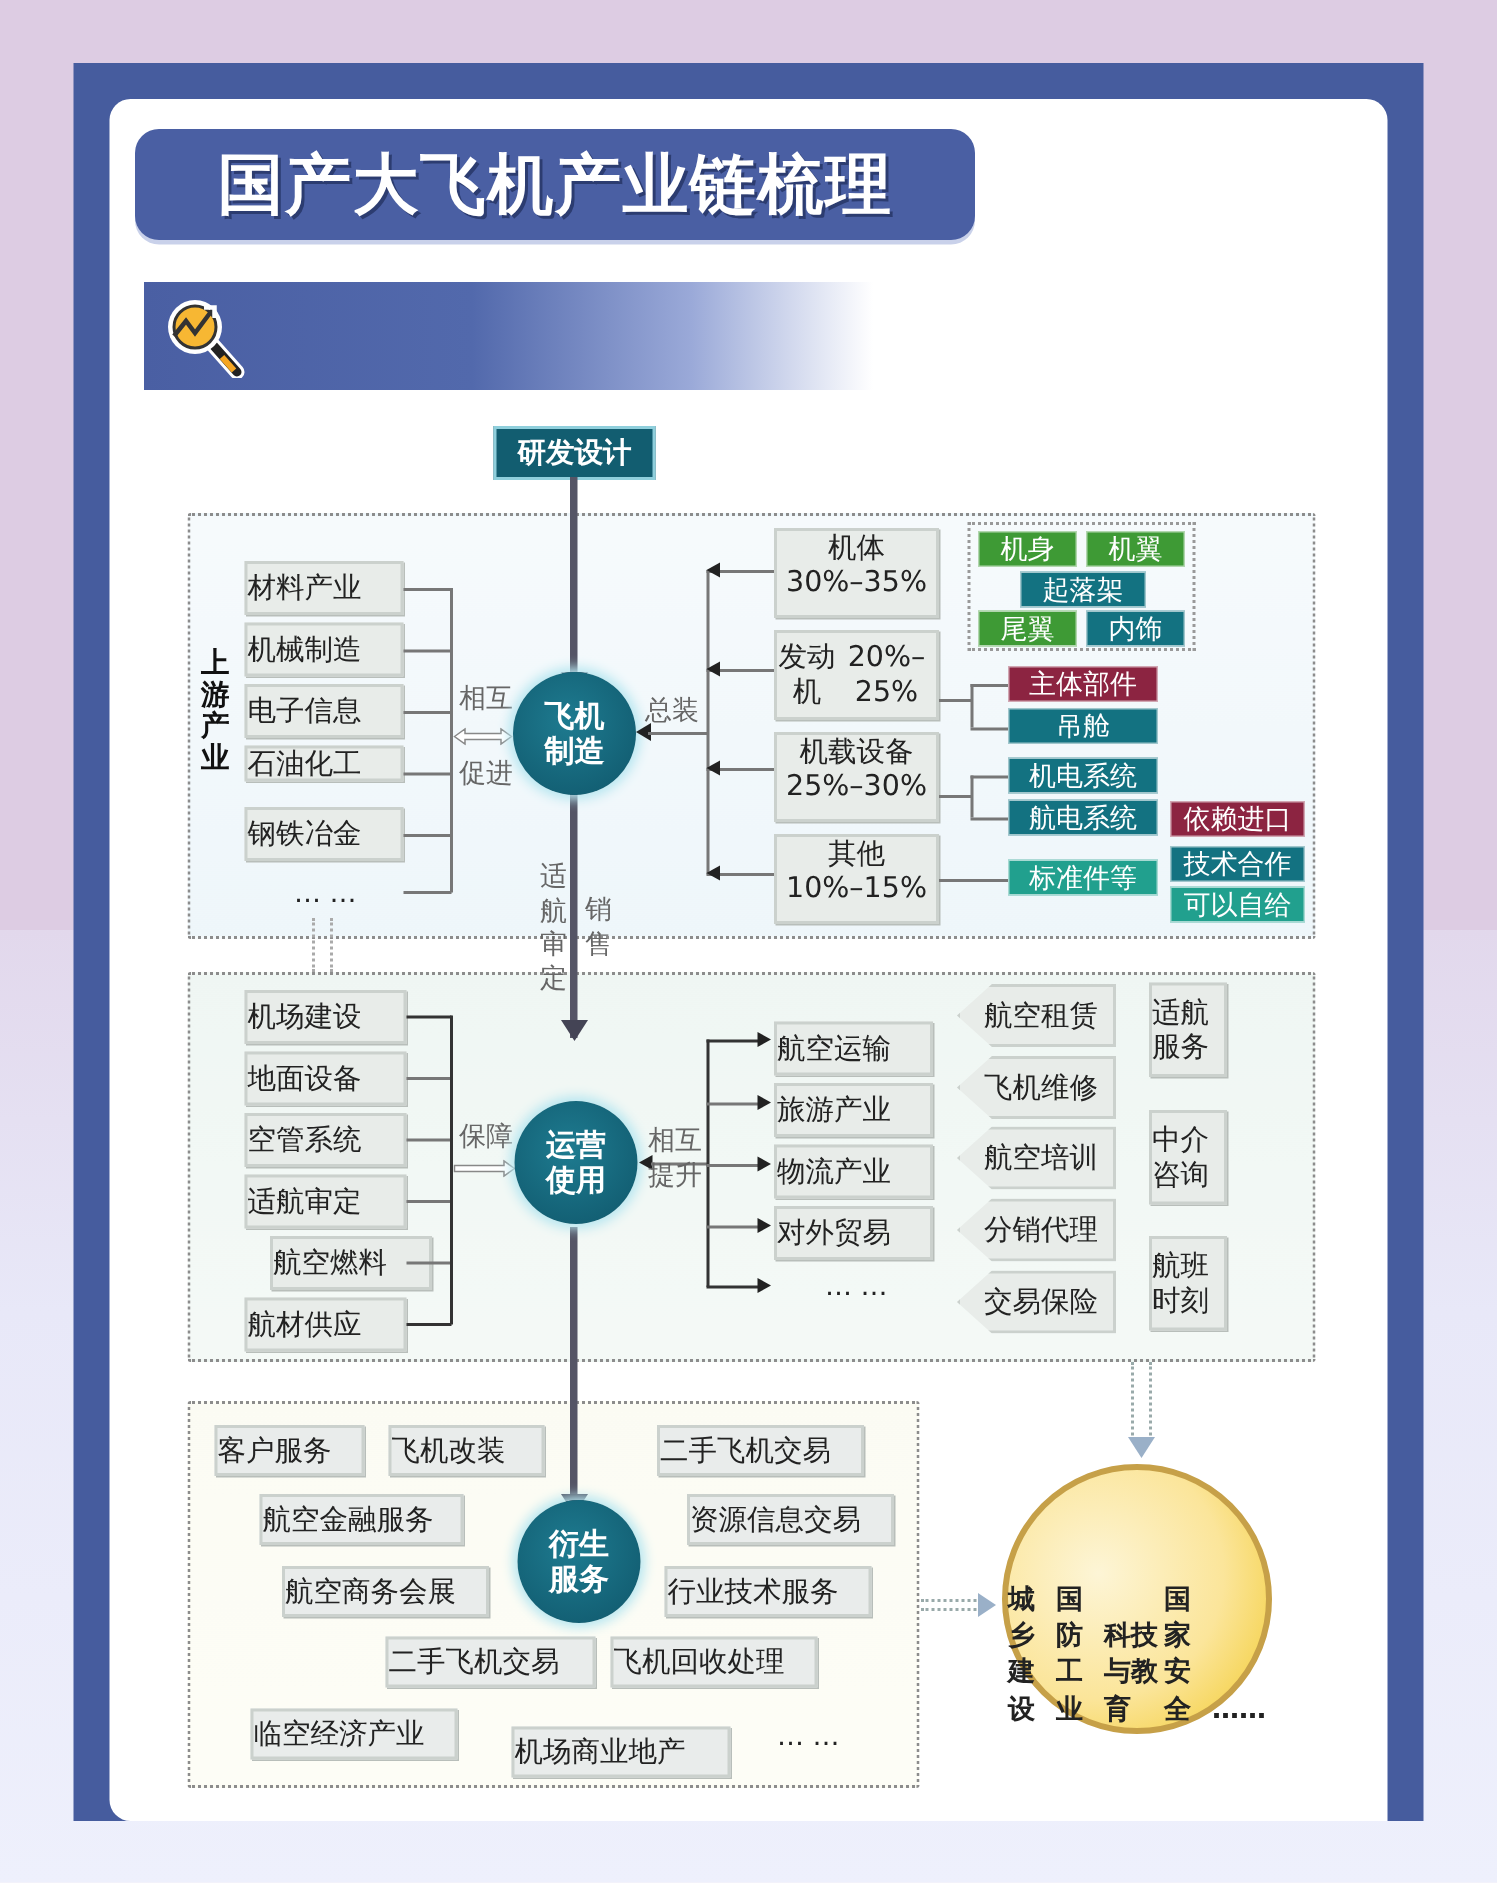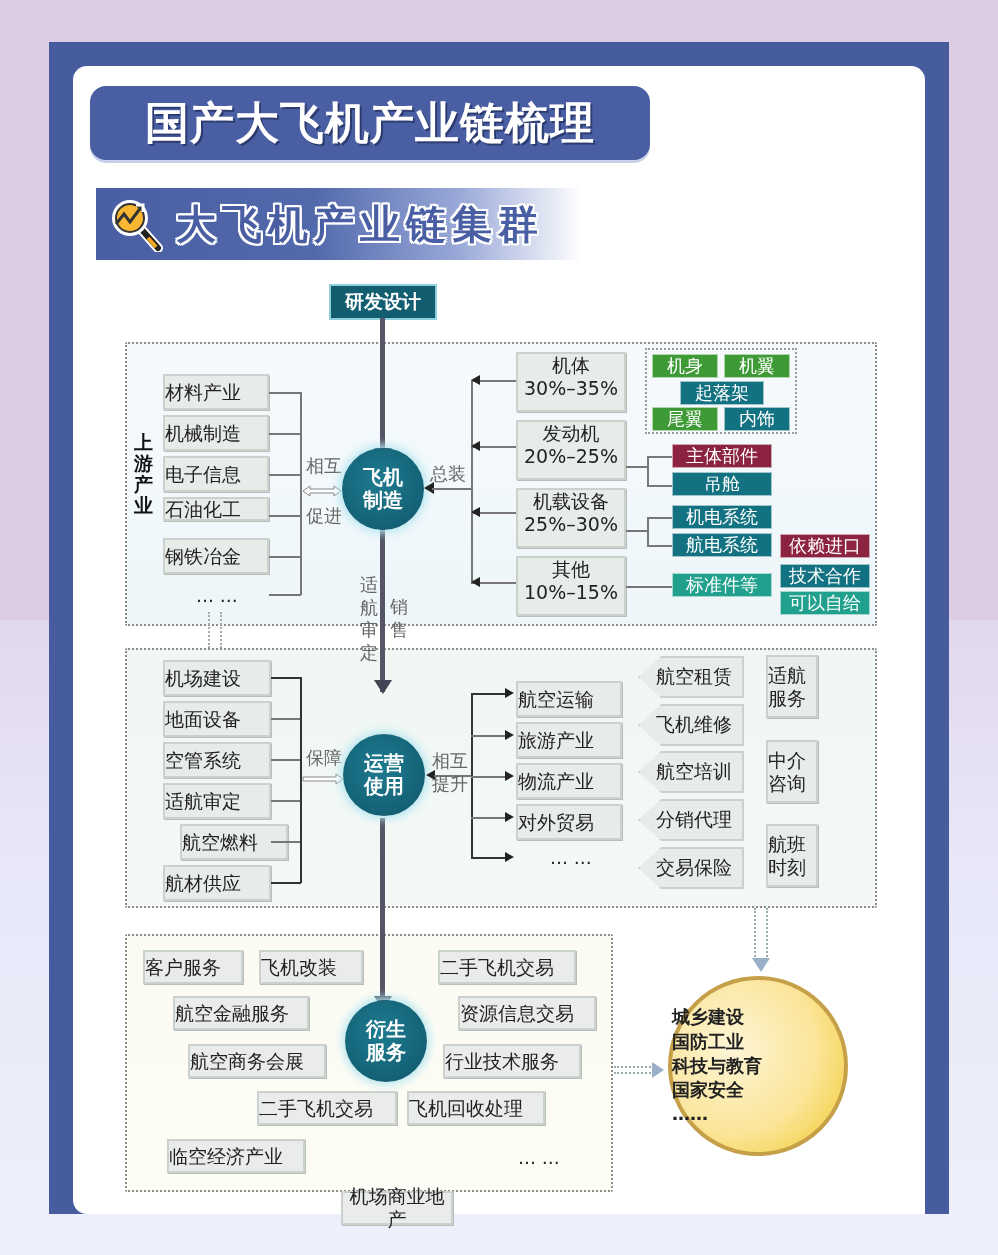--- a/index.html
+++ b/index.html
@@ -23,21 +23,21 @@
 .circle{position:absolute;width:82px;height:82px;border-radius:50%;background:radial-gradient(circle at 45% 40%,#1e7b90,#0f566a);color:#fff;font-size:20px;font-weight:bold;display:flex;align-items:center;justify-content:center;text-align:center;line-height:1.15;box-shadow:0 0 8px 3px #b6e6f0}
 .tag{position:absolute;color:#fff;font-size:18px;display:flex;align-items:center;justify-content:center;border:1px solid rgba(255,255,255,.6)}
 .green{background:#3e9a35}
 .teal{background:#137281}
 .teal2{background:#21a08e}
 .maroon{background:#8c2441}
 .lbl{position:absolute;color:#666;font-size:18px;line-height:1.3}
 .vline{position:absolute;background:#333}
 .thin{position:absolute;background:#777}
 .arrowbox{position:absolute;height:42px;background:#e8ece9;border:2px solid #cbd1cd;display:flex;align-items:center;justify-content:flex-end;padding-right:10px;font-size:19px;color:#222;clip-path:polygon(22% 0,100% 0,100% 100%,22% 100%,0 50%)}
-.gold{position:absolute;left:668px;top:976px;width:180px;height:180px;border-radius:50%;background:radial-gradient(circle at 35% 40%,#fdf5d6 0%,#fbe59a 55%,#f2c928 100%);border:4px solid #c6a048;display:flex;flex-direction:column;align-items:flex-start;justify-content:center;font-size:18px;font-weight:bold;color:#222;line-height:1.35}
+.gold{position:absolute;left:668px;top:976px;width:180px;height:180px;border-radius:50%;background:radial-gradient(circle at 35% 40%,#fdf5d6 0%,#fbe59a 55%,#f2c928 100%);border:4px solid #c6a048;display:flex;flex-direction:row;align-items:flex-end;justify-content:center;font-size:18px;font-weight:bold;color:#222;line-height:1.35}
 </style>
 </head>
 <body>
 
 <div class="bg-top"></div>
 <div class="bg-bot"></div>
 <div class="frame"></div>
 <div class="card"></div>
 
 <div class="title">
@@ -49,21 +49,20 @@
     <svg width="56" height="56" viewBox="0 0 56 56">
       <line x1="34" y1="34" x2="50" y2="52" stroke="#fff" stroke-width="10" stroke-linecap="round"></line>
       <line x1="34" y1="34" x2="50" y2="52" stroke="#222" stroke-width="6" stroke-linecap="round"></line>
       <line x1="40" y1="42" x2="48" y2="51" stroke="#f5a623" stroke-width="4"></line>
       <circle cx="22" cy="22" r="18" fill="#fff"></circle>
       <circle cx="22" cy="22" r="14" fill="#f7b733" stroke="#333" stroke-width="2"></circle>
       <polyline points="8,28 16,18 22,26 34,10" fill="none" stroke="#333" stroke-width="3"></polyline>
       <polyline points="28,9 35,9 35,16" fill="none" stroke="#fff" stroke-width="3"></polyline>
     </svg>
   </div>
-  <span class="t">大飞机产业链集群</span>
 </div>
 
 <div class="tag teal" style="left:329px;top:284px;width:108px;height:36px;font-weight:bold;font-size:19px;background:#125d70;border:2px solid #8fcfdc">研发设计</div>
 
 <div class="zone z1"></div>
 <div class="zone z2"></div>
 <div class="zone z3"></div>
 
 <div class="vline" style="left:380px;top:318px;width:5px;height:140px;background:#556"></div>
 <div style="position:absolute;left:374px;top:448px;width:0;height:0;border-left:9px solid transparent;border-right:9px solid transparent;border-top:14px solid #445"></div>
@@ -105,21 +104,21 @@
 <div class="thin" style="left:471px;top:582px;width:46px;height:1.5px"></div>
 <div style="position:absolute;left:471px;top:375px;border-top:5px solid transparent;border-bottom:5px solid transparent;border-right:9px solid #222"></div>
 <div style="position:absolute;left:471px;top:441px;border-top:5px solid transparent;border-bottom:5px solid transparent;border-right:9px solid #222"></div>
 <div style="position:absolute;left:471px;top:507px;border-top:5px solid transparent;border-bottom:5px solid transparent;border-right:9px solid #222"></div>
 <div style="position:absolute;left:471px;top:577px;border-top:5px solid transparent;border-bottom:5px solid transparent;border-right:9px solid #222"></div>
 
 <div class="gbox" style="left:516px;top:352px;width:110px;height:60px;flex-direction:column">
     <span>机体</span>
     <span>30%–35%</span>
   </div>
-<div class="gbox" style="left:516px;top:420px;width:110px;height:60px;flex-direction:column">
+<div class="gbox" style="left:516px;top:420px;width:110px;height:60px;flex-direction:row">
     <span>发动机</span>
     <span>20%–25%</span>
   </div>
 <div class="gbox" style="left:516px;top:488px;width:110px;height:60px;flex-direction:column">
     <span>机载设备</span>
     <span>25%–30%</span>
   </div>
 <div class="gbox" style="left:516px;top:556px;width:110px;height:60px;flex-direction:column">
     <span>其他</span>
     <span>10%–15%</span>
@@ -217,21 +216,21 @@
 <div class="gbox plain" style="left:143px;top:950px;width:100px;height:34px">客户服务</div>
 <div class="gbox plain" style="left:259px;top:950px;width:104px;height:34px">飞机改装</div>
 <div class="gbox plain" style="left:438px;top:950px;width:138px;height:34px">二手飞机交易</div>
 <div class="gbox plain" style="left:173px;top:996px;width:136px;height:34px">航空金融服务</div>
 <div class="gbox plain" style="left:458px;top:996px;width:138px;height:34px">资源信息交易</div>
 <div class="gbox plain" style="left:188px;top:1044px;width:138px;height:34px">航空商务会展</div>
 <div class="gbox plain" style="left:443px;top:1044px;width:138px;height:34px">行业技术服务</div>
 <div class="gbox plain" style="left:257px;top:1091px;width:140px;height:34px">二手飞机交易</div>
 <div class="gbox plain" style="left:407px;top:1091px;width:138px;height:34px">飞机回收处理</div>
 <div class="gbox plain" style="left:167px;top:1139px;width:138px;height:34px">临空经济产业</div>
-<div class="gbox plain" style="left:341px;top:1191px;width:112px;height:34px">机场商业地产</div>
+<div class="gbox plain" style="left:341px;top:1151px;width:146px;height:34px">机场商业地产</div>
 <div class="lbl" style="left:518px;top:1146px;color:#222">… …</div>
 <div class="circle" style="left:345px;top:1000px;white-space:pre">衍生
 服务</div>
 
 <div style="position:absolute;left:614px;top:1066px;width:40px;height:8px;border-top:2px dotted #9aa;border-bottom:2px dotted #9aa"></div>
 <div style="position:absolute;left:652px;top:1062px;border-top:8px solid transparent;border-bottom:8px solid transparent;border-left:12px solid #9ab0c8"></div>
 
 <div class="gold">
   <span>城乡建设</span>
   <span>国防工业</span>

